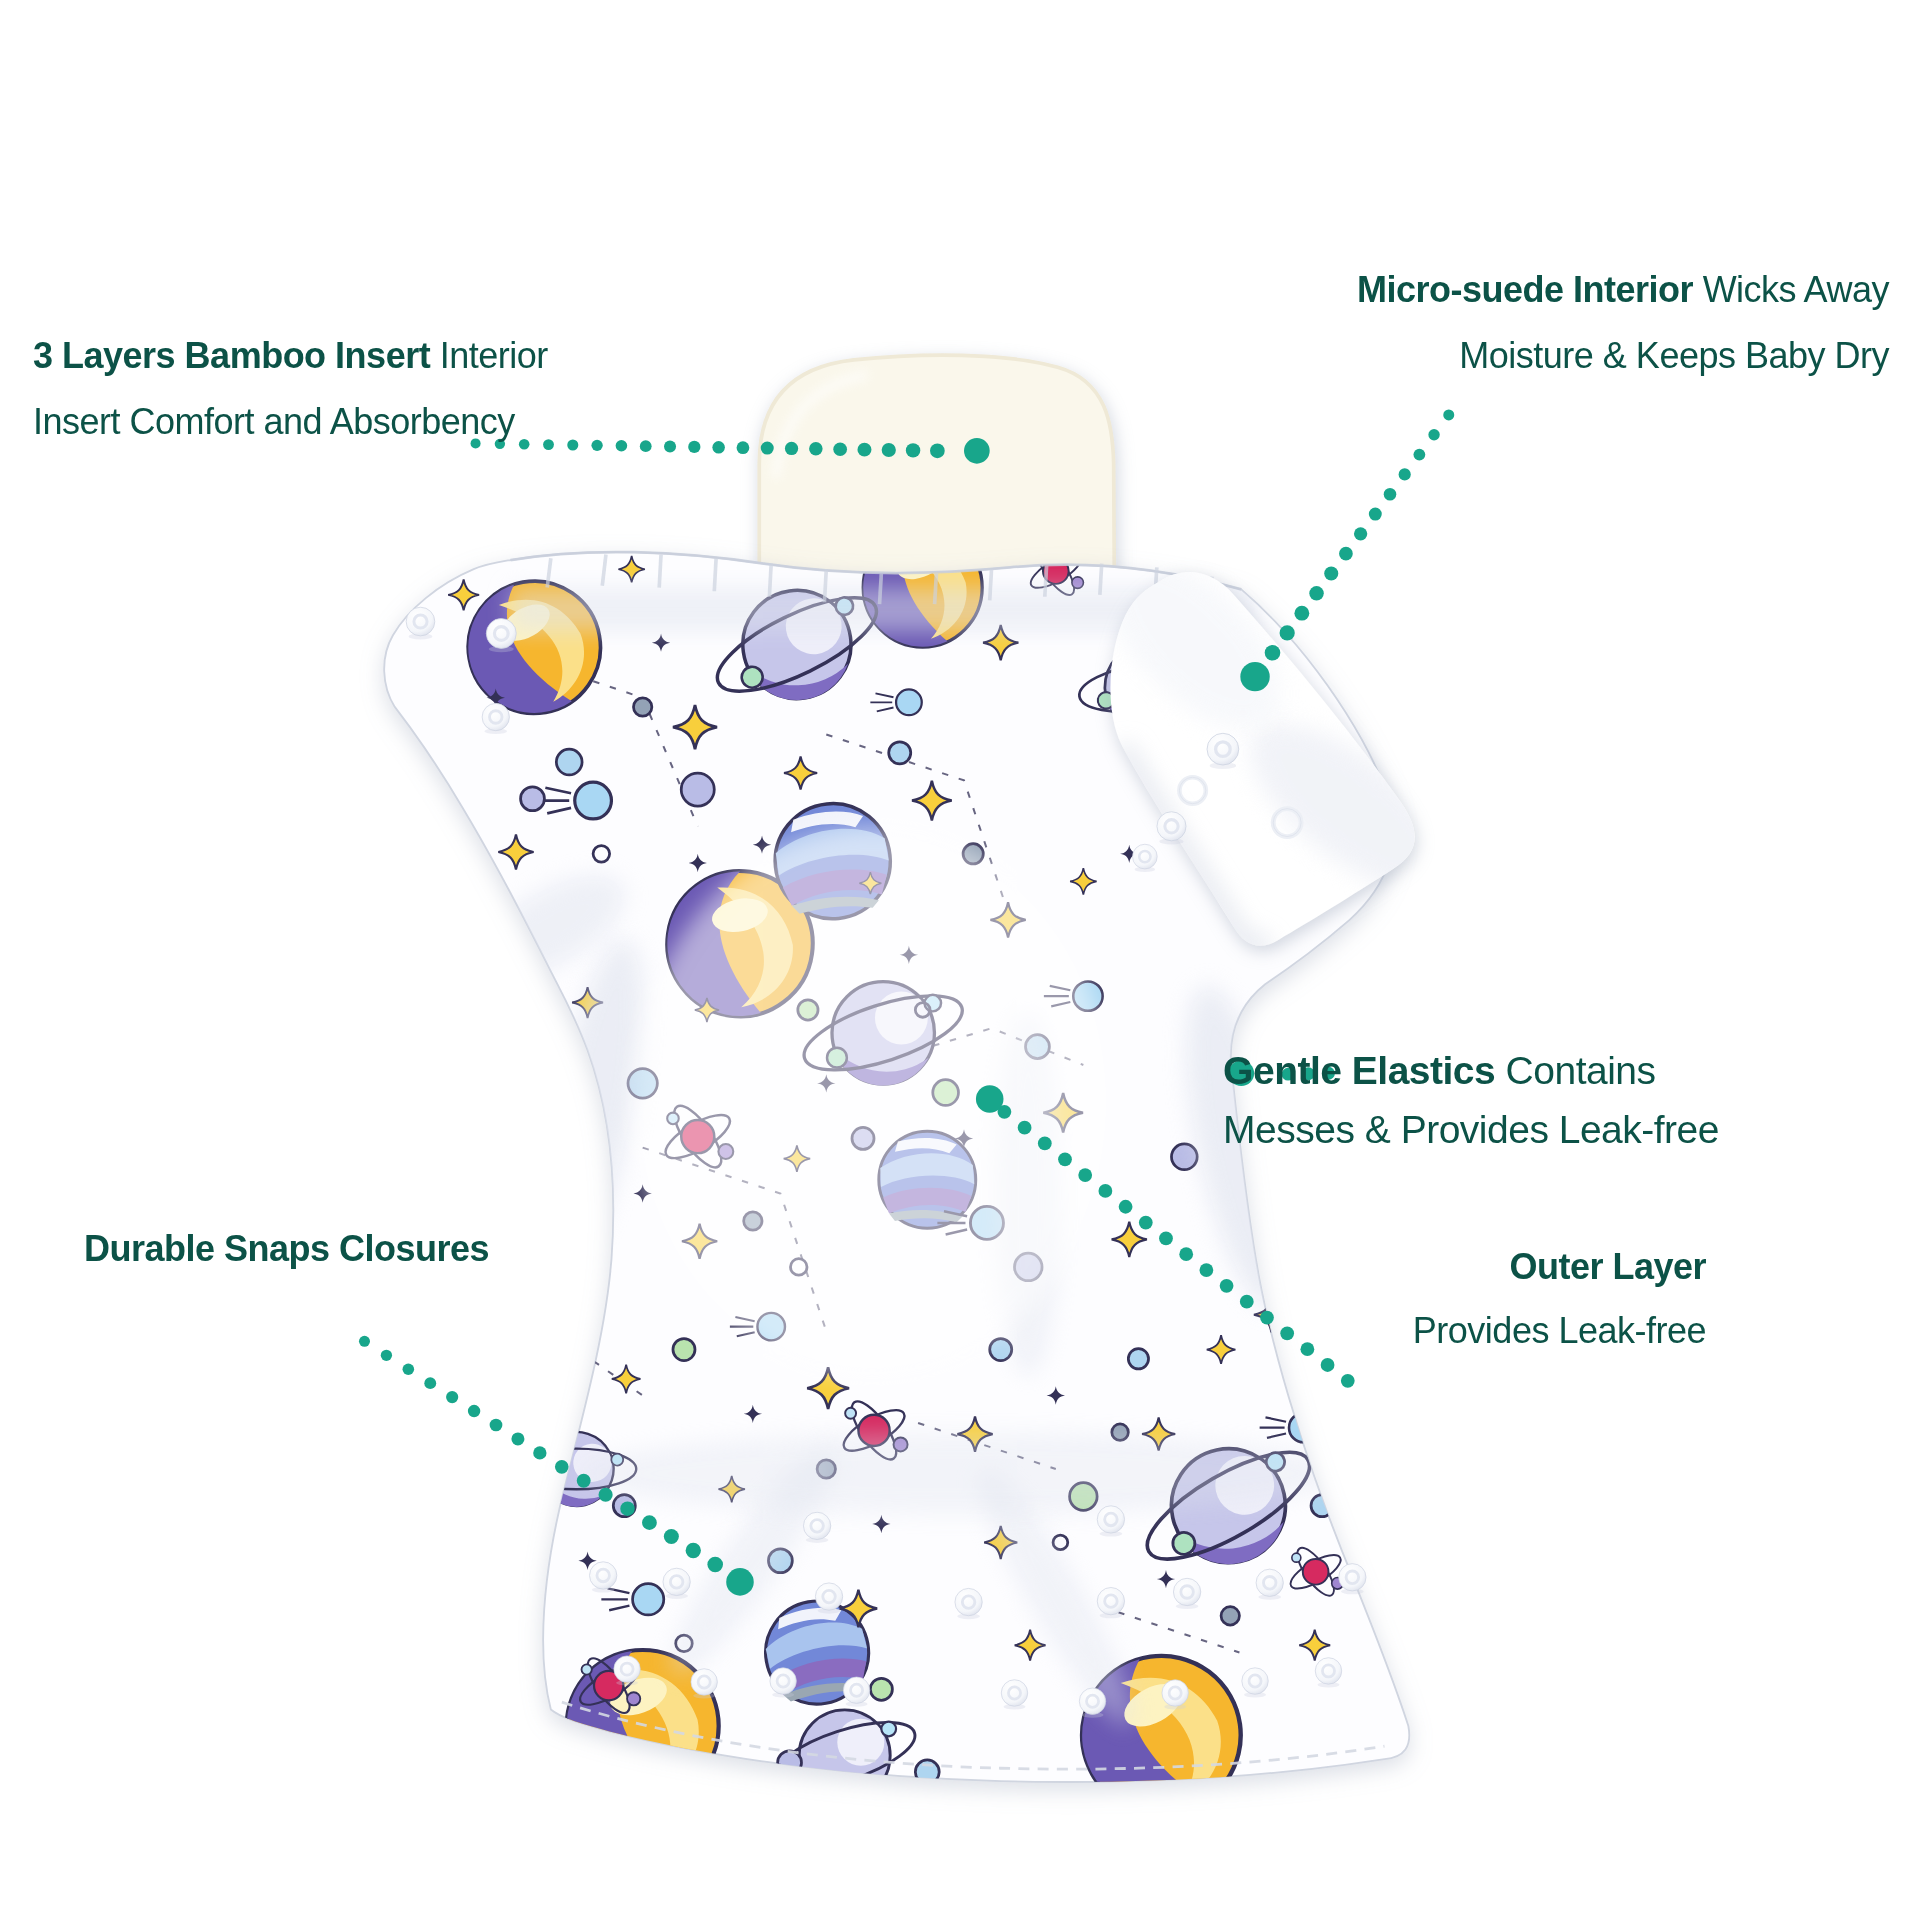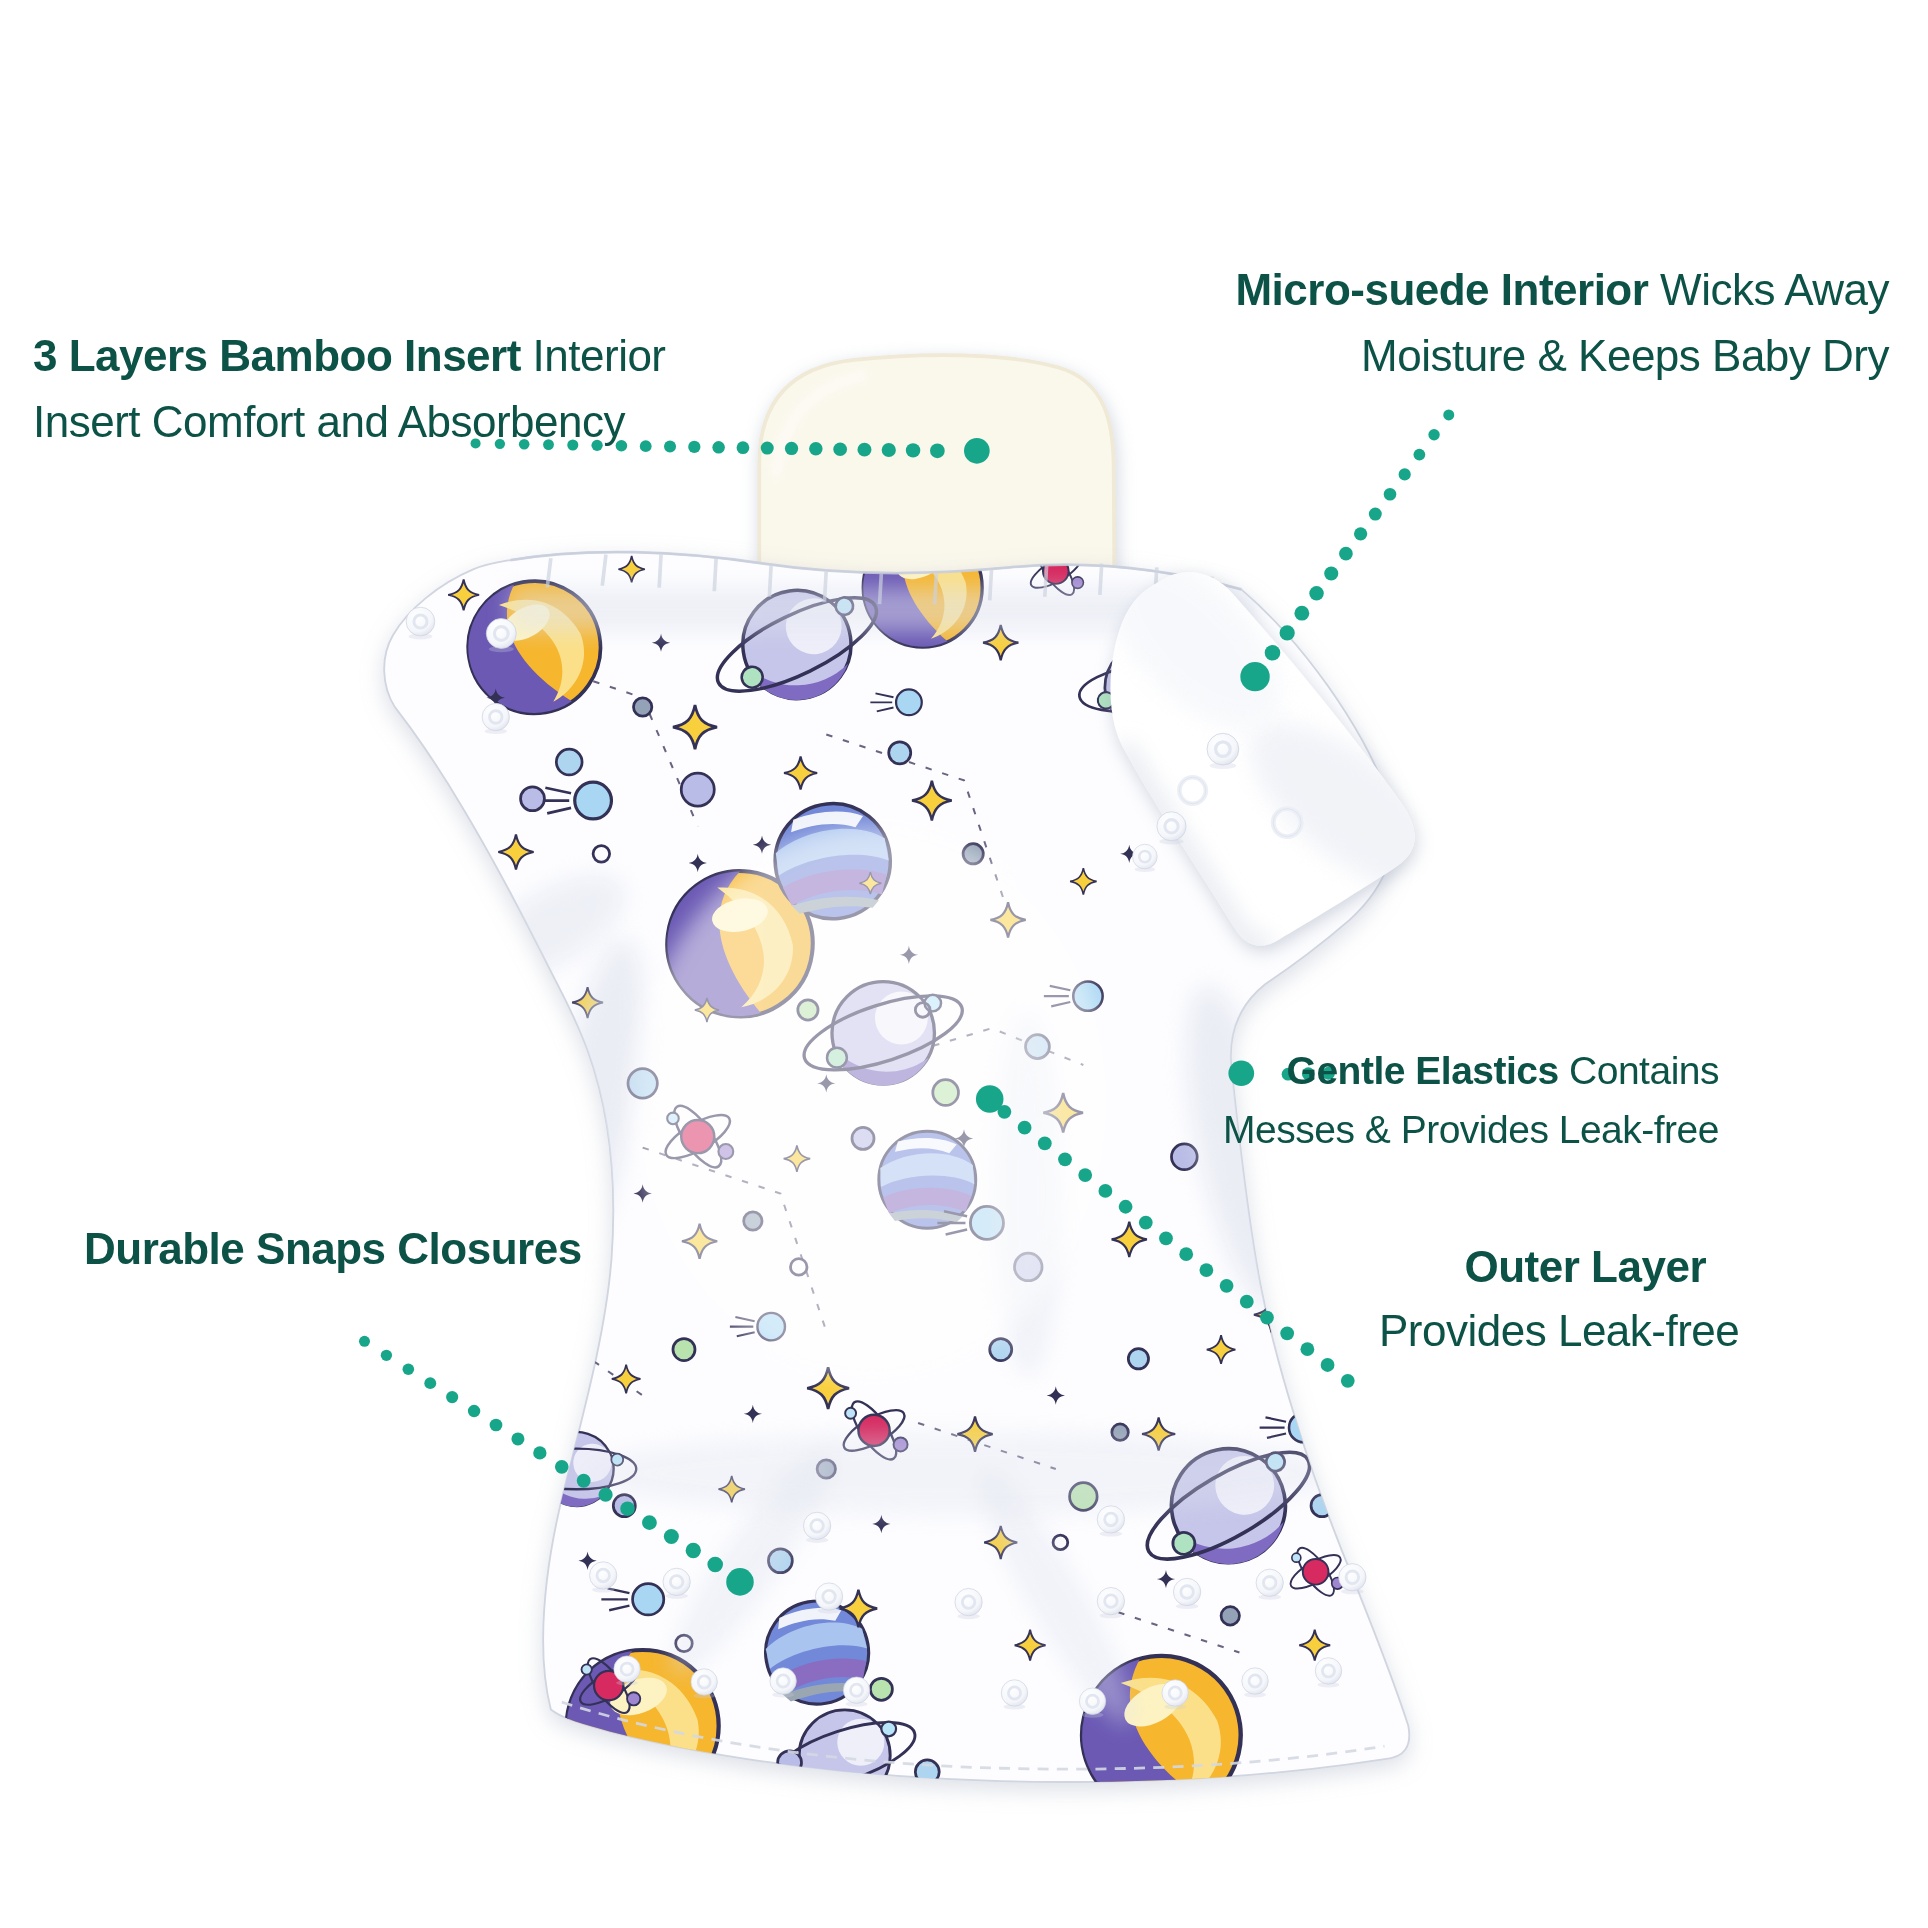--- a/index.html
+++ b/index.html
@@ -3,27 +3,27 @@
 <meta charset="utf-8">
 <style>
   html,body{margin:0;padding:0;}
   body{
     width:1928px;height:1928px;position:relative;background:#ffffff;
     font-family:"Liberation Sans", sans-serif;overflow:hidden;
   }
   .stage{position:absolute;inset:0;}
   svg{position:absolute;left:0;top:0;}
   .callout{
-    position:absolute;color:var(--txt,#0c5247);font-size:44px;line-height:66px;
+    position:absolute;color:var(--txt,#0c5247);font-size:36px;line-height:66px;
     white-space:nowrap;letter-spacing:-0.5px;
   }
   .callout .b{font-weight:700;}
   .co-bamboo{left:33px;top:323px;text-align:left;}
   .co-micro{right:39px;top:257px;text-align:right;}
-  .co-gentle{right:209px;top:1041px;text-align:right;line-height:59px;font-size:39px;}
+  .co-gentle{right:209px;top:1041px;line-height:59px;font-size:39px;}
   .co-durable{left:84px;top:1218px;text-align:center;line-height:62px;}
   .co-outer{left:1379px;top:1235px;width:327px;text-align:right;line-height:64px;}
   .pb{stroke:#343157;stroke-width:3;}
   .const{fill:none;stroke:#343157;stroke-width:2.2;stroke-dasharray:7 12;opacity:.75;}
   .crease{fill:#dfe3ee;}
 </style>
 </head>
 <body style="--txt: #0c5247;">
 
 <div class="stage">

